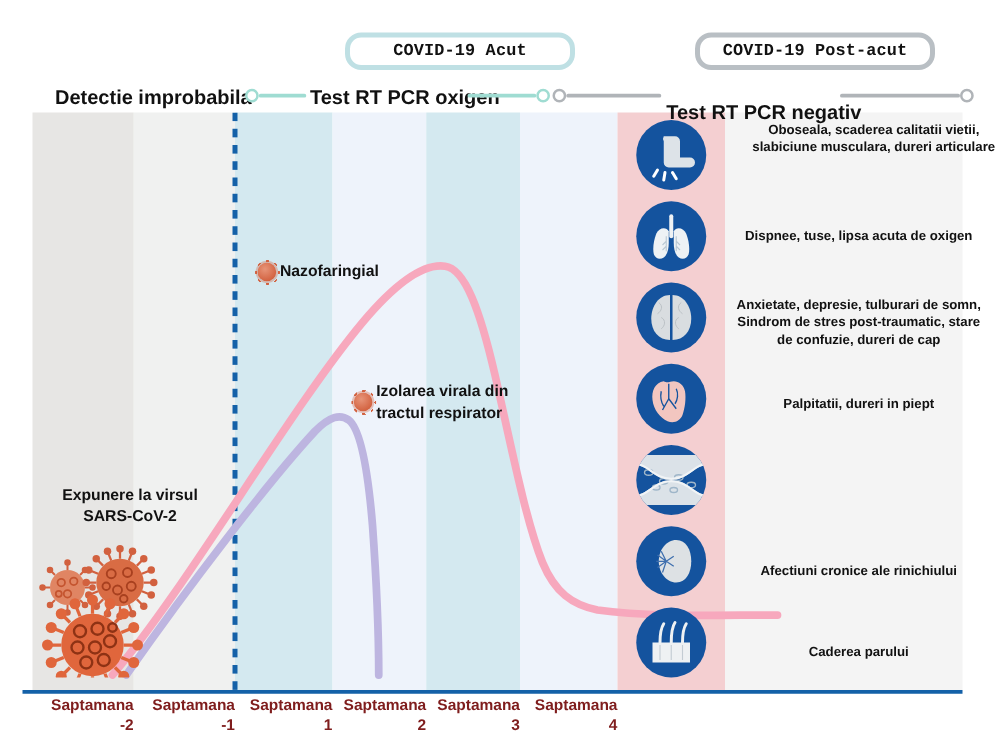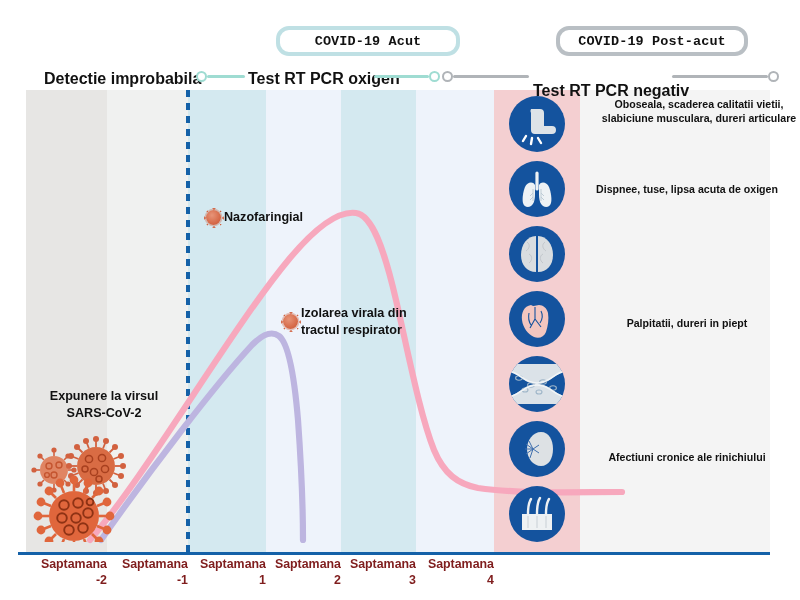--- a/index.html
+++ b/index.html
@@ -325,20 +325,21 @@
   <div class="sym-icon" style="left:509px;top:226px;">
     <svg width="56" height="56" viewBox="0 0 56 56">
       <path d="M27 10 c-9 0 -15 9 -15 19 c0 10 6 17 15 17z" fill="#d9dde0"></path>
       <path d="M29 10 c9 0 15 9 15 19 c0 10 -6 17 -15 17z" fill="#d9dde0"></path>
       <path d="M28 10 v36" stroke="#14539e" stroke-width="1.3"></path>
       <g stroke="#bcc2c6" stroke-width="0.8" fill="none">
         <path d="M18 16 c4 3 2 7 -1 9 M20 28 c4 2 3 7 0 9 M36 16 c-4 3 -2 7 1 9 M34 28 c-4 2 -3 7 0 9"></path>
       </g>
     </svg>
   </div>
+  <div class="sym-text" style="top:237px;">Anxietate, depresie, tulburari de somn, Sindrom de stres post-traumatic, stare de confuzie, dureri de cap</div>
 
   <div class="sym-icon" style="left:509px;top:291px;">
     <svg width="56" height="56" viewBox="0 0 56 56">
       <path d="M22 14 c-7 1 -10 8 -9 15 c1 8 6 14 12 17 c5 2 10 0 12 -5 c2 -6 3 -13 2 -19 c-1 -5 -5 -8 -9 -8 c-3 0 -5 2 -8 0z" fill="#f2c6c0"></path>
       <g stroke="#14539e" stroke-width="1.1" fill="none">
         <path d="M26 16 v12 M26 28 l-5 9 M26 28 l6 8 M32 20 c2 4 1 9 -1 12 M20 22 c-1 5 0 9 2 12"></path>
       </g>
     </svg>
   </div>
   <div class="sym-text" style="top:316px;">Palpitatii, dureri in piept</div>
@@ -381,20 +382,21 @@
       <g stroke="#eef1f3" stroke-width="2.4" fill="none" stroke-linecap="round">
         <path d="M19 28 c0 -8 1 -12 3 -15"></path>
         <path d="M28 28 c0 -9 1 -13 3 -16"></path>
         <path d="M37 28 c0 -8 1 -12 3 -15"></path>
       </g>
       <g stroke="#c3ccd3" stroke-width="0.9">
         <path d="M19 30 v12 M28 30 v12 M37 30 v12"></path>
       </g>
     </svg>
   </div>
+  <div class="sym-text" style="top:515px;">Caderea parului</div>
 
   <div class="week" style="left:26px;width:81px;">
     <span>Saptamana</span><br>
     <span>-2</span>
   </div>
   <div class="week" style="left:107px;width:81px;">
     <span>Saptamana</span><br>
     <span>-1</span>
   </div>
   <div class="week" style="left:188px;width:78px;">

